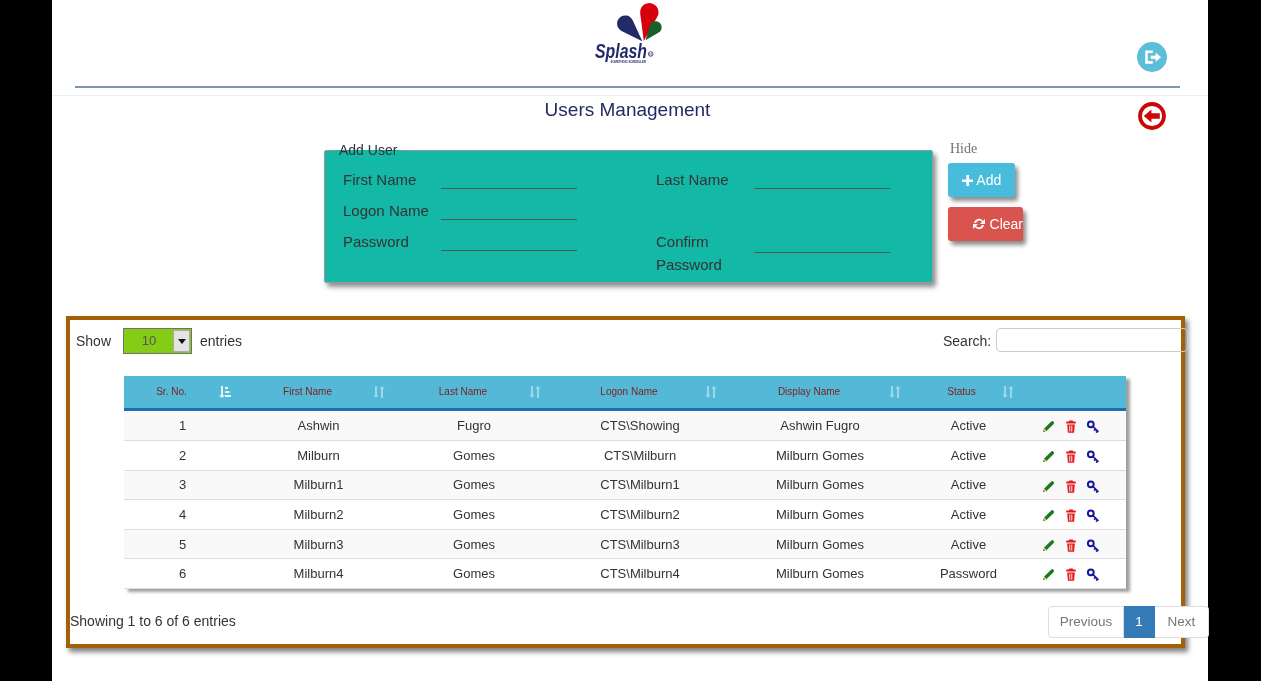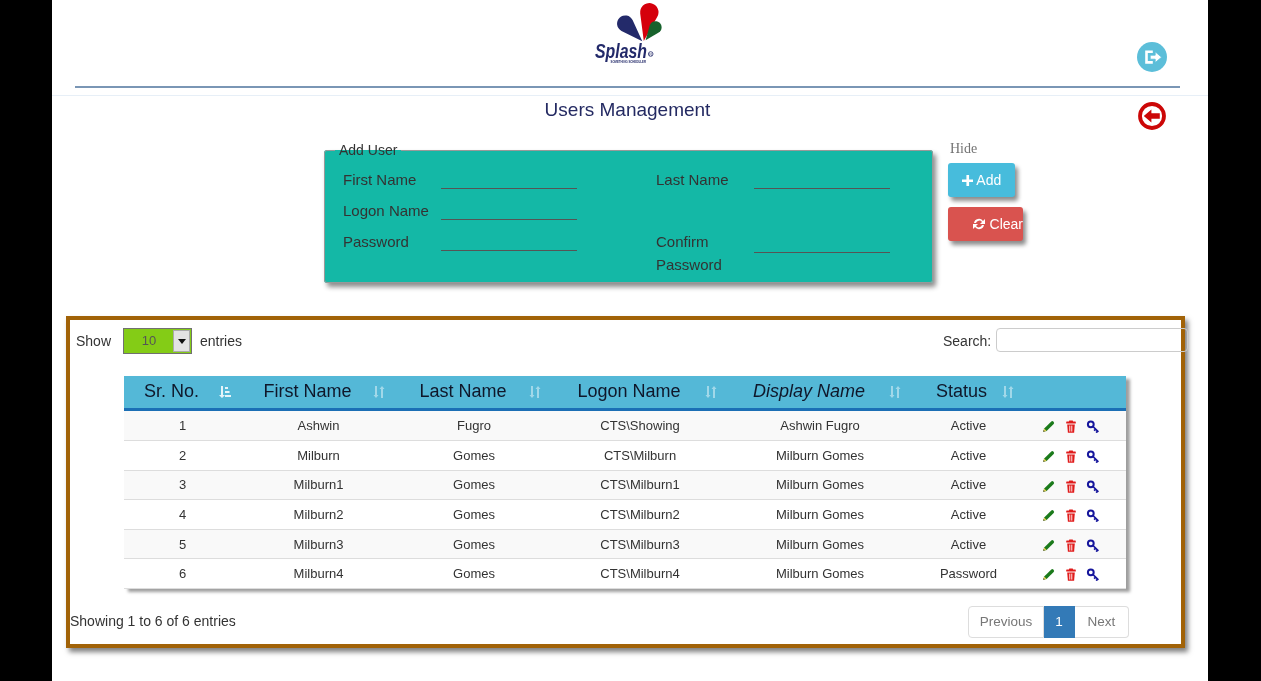--- a/index.html
+++ b/index.html
@@ -20,32 +20,32 @@
 .flabel { position:absolute; font-size:15px; color:#333; }
 .uline { position:absolute; height:1px; background:#555; }
 .panel { left:66px; top:316px; width:1119px; height:332px; background:#fff; border:4px solid #a16207; box-shadow:3px 4px 5px rgba(0,0,0,0.5); }
 .ptxt { position:absolute; font-size:14px; color:#333; }
 .selectbox { position:absolute; left:53px; top:8px; width:69px; height:26px; border:1px solid #707070; background:#84cc16; }
 .selectbox .val { position:absolute; left:0; top:4px; width:50px; text-align:center; font-size:13px; color:#555; }
 .selectbox .dbtn { position:absolute; right:1px; top:1px; width:17px; height:22px; background:#e3e3e3; border:1px solid #aaa; }
 .selectbox .dbtn:after { content:""; position:absolute; left:3.5px; top:8px; border:4px solid transparent; border-top:5px solid #111; }
 .searchbox { position:absolute; left:926px; top:8px; width:192px; height:24px; border:1px solid #ccc; border-radius:4px; }
 table.dt { position:absolute; left:54px; top:56px; width:1002px; border-collapse:collapse; table-layout:fixed; box-shadow:4px 3px 3px rgba(0,0,0,0.38); }
-table.dt th { background:#54b8d7; color:#0f172a; font-weight:normal; font-size:18px; height:33px; position:relative; }
+table.dt th { background:#54b8d7; color:#7f1d1d; font-weight:normal; font-size:10px; height:33px; position:relative; }
 table.dt thead tr { border-bottom:3px solid #1b6fb5; }
 table.dt td { font-size:13px; color:#333; text-align:center; height:29.6px; border-bottom:1px solid #ddd; }
 table.dt tbody tr.odd { background:#f9f9f9; }
 table.dt tbody tr:first-child td { height:31.6px; }
 .sorticon { position:absolute; right:10px; top:9px; opacity:0.45; }
 .sorticon.active { opacity:0.85; }
 .thlbl { display:inline-block; }
 td.rowicons { padding-right:9px; }
 .rowicons svg { vertical-align:middle; margin:0 4.7px; }
 .showing { left:70px; top:613px; font-size:14px; color:#333; }
-.pag { position:absolute; left:968px; top:606px; height:18px; font-size:14px; }
+.pag { position:absolute; left:1048px; top:606px; height:18px; font-size:14px; }
 .pag a { float:left; height:32px; line-height:30px; border:1px solid #ddd; color:#777; background:#fff; text-decoration:none; text-align:center; font-size:13.5px; }
 .pag a.prev { border-radius:4px 0 0 4px; width:76px; }
 .pag a.next { border-radius:0 4px 4px 0; border-left:none; width:54px; }
 .pag a.cur { background:#337ab7; border-color:#337ab7; color:#fff; width:31px; border-left:none; }
 </style>
 </head>
 <body>
 <div class="abs barL"></div>
 <div class="abs barR"></div>
 
@@ -139,21 +139,21 @@
               <path d="M3 1 h2 v9 h1.5 l-2.5 3 -2.5 -3 H3 Z" fill="#fff"></path>
               <path d="M9 13 h2 V4 h1.5 L10 1 7.5 4 H9 Z" fill="#fff"></path>
             </svg>
         </th>
         <th><span class="thlbl" style="margin-right:22px;">Logon Name</span>
           <svg class="sorticon" width="14" height="14" viewBox="0 0 14 14">
               <path d="M3 1 h2 v9 h1.5 l-2.5 3 -2.5 -3 H3 Z" fill="#fff"></path>
               <path d="M9 13 h2 V4 h1.5 L10 1 7.5 4 H9 Z" fill="#fff"></path>
             </svg>
         </th>
-        <th><span class="thlbl" style="margin-right:22px;font-style:italic;">Display Name</span>
+        <th><span class="thlbl" style="margin-right:22px;">Display Name</span>
           <svg class="sorticon" width="14" height="14" viewBox="0 0 14 14">
               <path d="M3 1 h2 v9 h1.5 l-2.5 3 -2.5 -3 H3 Z" fill="#fff"></path>
               <path d="M9 13 h2 V4 h1.5 L10 1 7.5 4 H9 Z" fill="#fff"></path>
             </svg>
         </th>
         <th><span class="thlbl" style="margin-right:14px;">Status</span>
           <svg class="sorticon" width="14" height="14" viewBox="0 0 14 14">
               <path d="M3 1 h2 v9 h1.5 l-2.5 3 -2.5 -3 H3 Z" fill="#fff"></path>
               <path d="M9 13 h2 V4 h1.5 L10 1 7.5 4 H9 Z" fill="#fff"></path>
             </svg>

